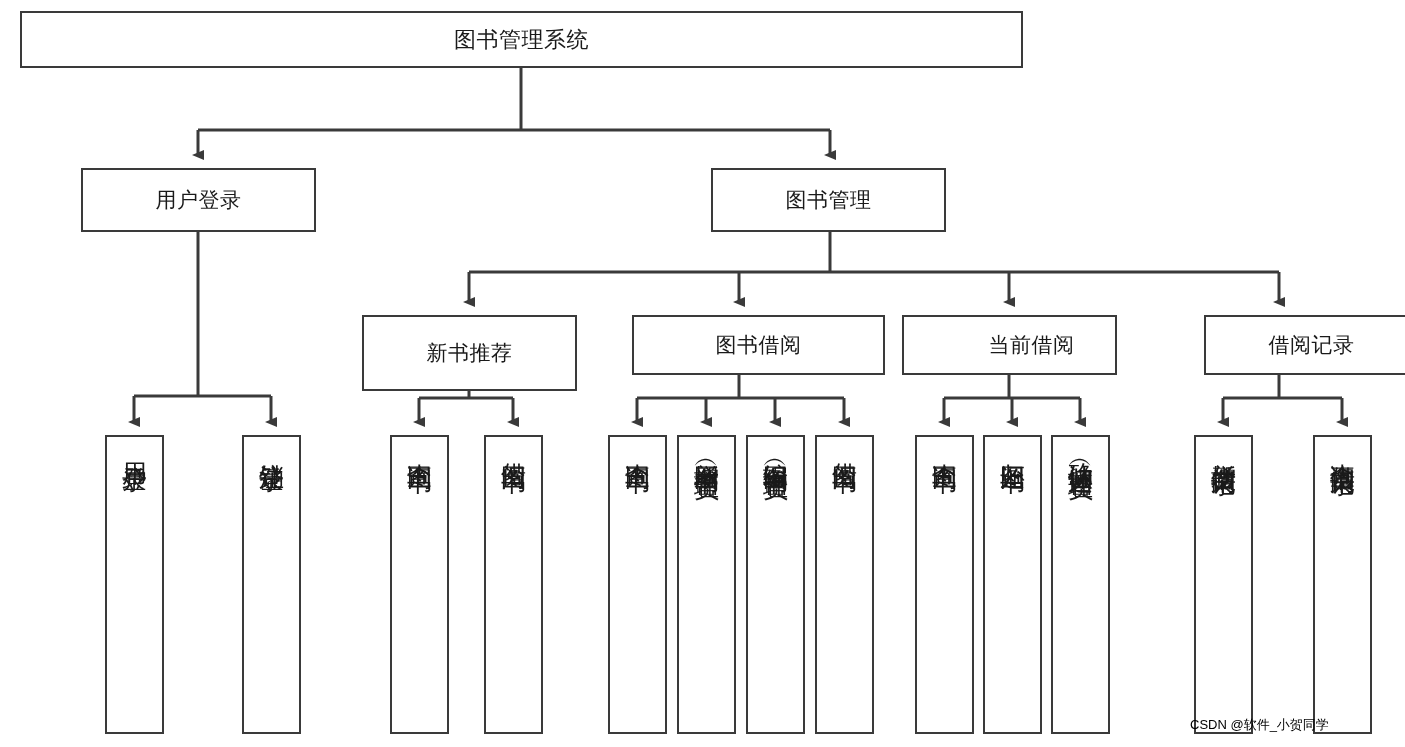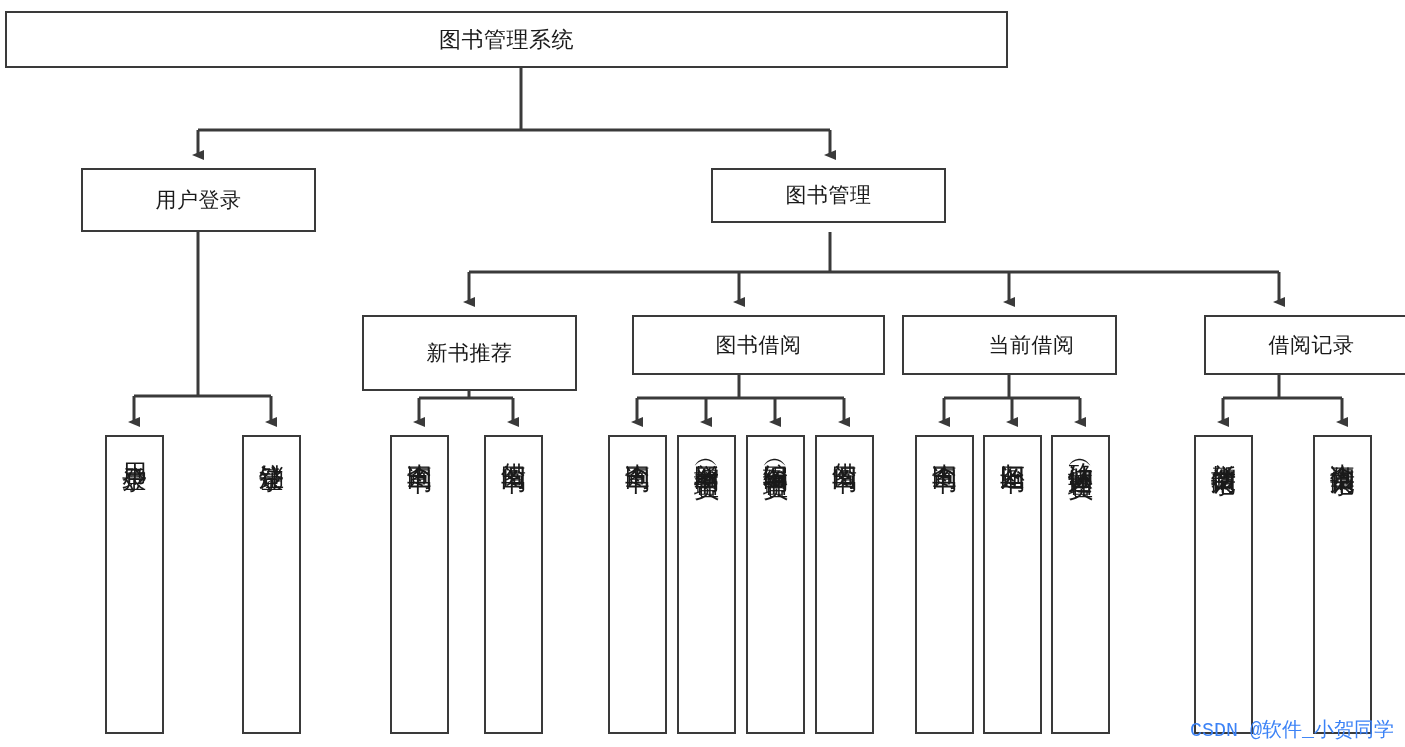--- a/index.html
+++ b/index.html
@@ -59,24 +59,24 @@
     writing-mode: vertical-rl;
     text-orientation: upright;
     font-size: 25px;
     line-height: 1.0;
     letter-spacing: 2px;
   }
   .watermark {
     position: absolute;
     left: 1190px;
     top: 716px;
-    font-size: 20px;
-    color: #3b82f6;
+    font-size: 13px;
+    color: #000000;
     white-space: nowrap;
-    font-family: Liberation Mono, monospace;
+    font-family: Liberation Sans, sans-serif;
   }
 </style>
 </head>
 <body>
 
 <div id="canvas">
 
   <svg id="edges" viewBox="0 0 1405 747">
     <defs>
       <marker id="arrow" markerWidth="12" markerHeight="12" refX="5" refY="6" orient="auto" markerUnits="userSpaceOnUse">
@@ -120,28 +120,28 @@
       <path d="M1012,398 L1012,422" marker-end="url(#arrow)"></path>
       <path d="M1080,398 L1080,422" marker-end="url(#arrow)"></path>
 
       <path d="M1279,375 L1279,398"></path>
       <path d="M1223,398 L1342,398"></path>
       <path d="M1223,398 L1223,422" marker-end="url(#arrow)"></path>
       <path d="M1342,398 L1342,422" marker-end="url(#arrow)"></path>
     </g>
   </svg>
 
-  <div class="node h h-root" style="left:5px; top:11px; width:1003px; height:57px;">
+  <div class="node h h-root" style="left:20px; top:11px; width:1003px; height:57px;">
     <span class="node-label">图书管理系统</span>
   </div>
 
   <div class="node h" style="left:81px; top:168px; width:235px; height:64px;">
     <span class="node-label">用户登录</span>
   </div>
-  <div class="node h" style="left:711px; top:168px; width:235px; height:55px;">
+  <div class="node h" style="left:711px; top:168px; width:235px; height:64px;">
     <span class="node-label">图书管理</span>
   </div>
 
   <div class="node h" style="left:362px; top:315px; width:215px; height:76px;">
     <span class="node-label">新书推荐</span>
   </div>
   <div class="node h" style="left:632px; top:315px; width:253px; height:60px;">
     <span class="node-label">图书借阅</span>
   </div>
   <div class="node h" style="left:902px; top:315px; width:215px; height:60px;padding-left:44px;">

